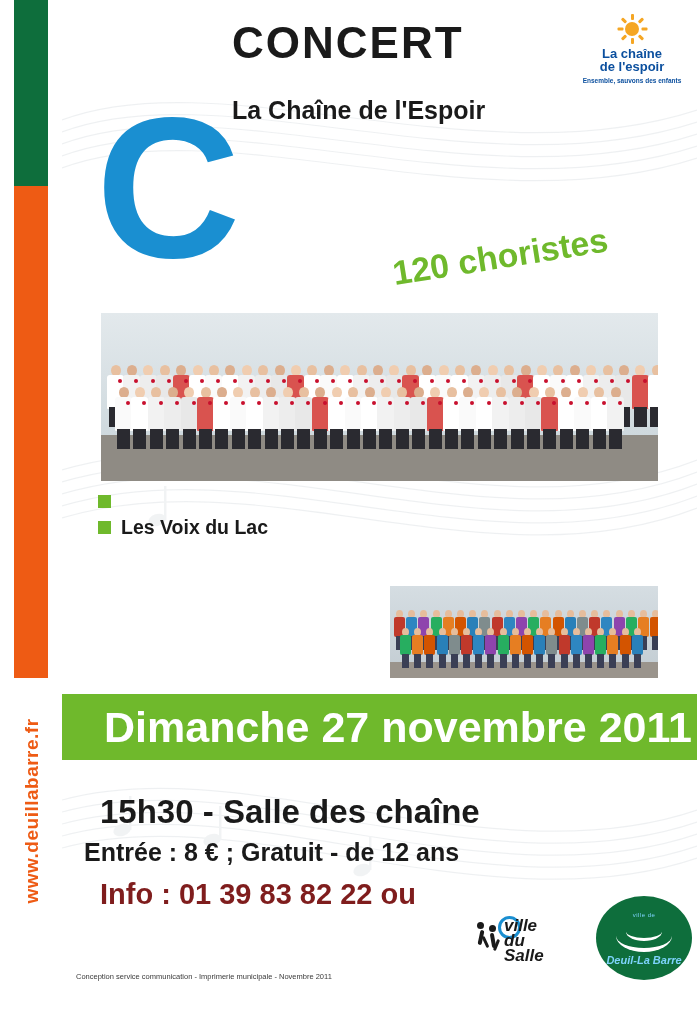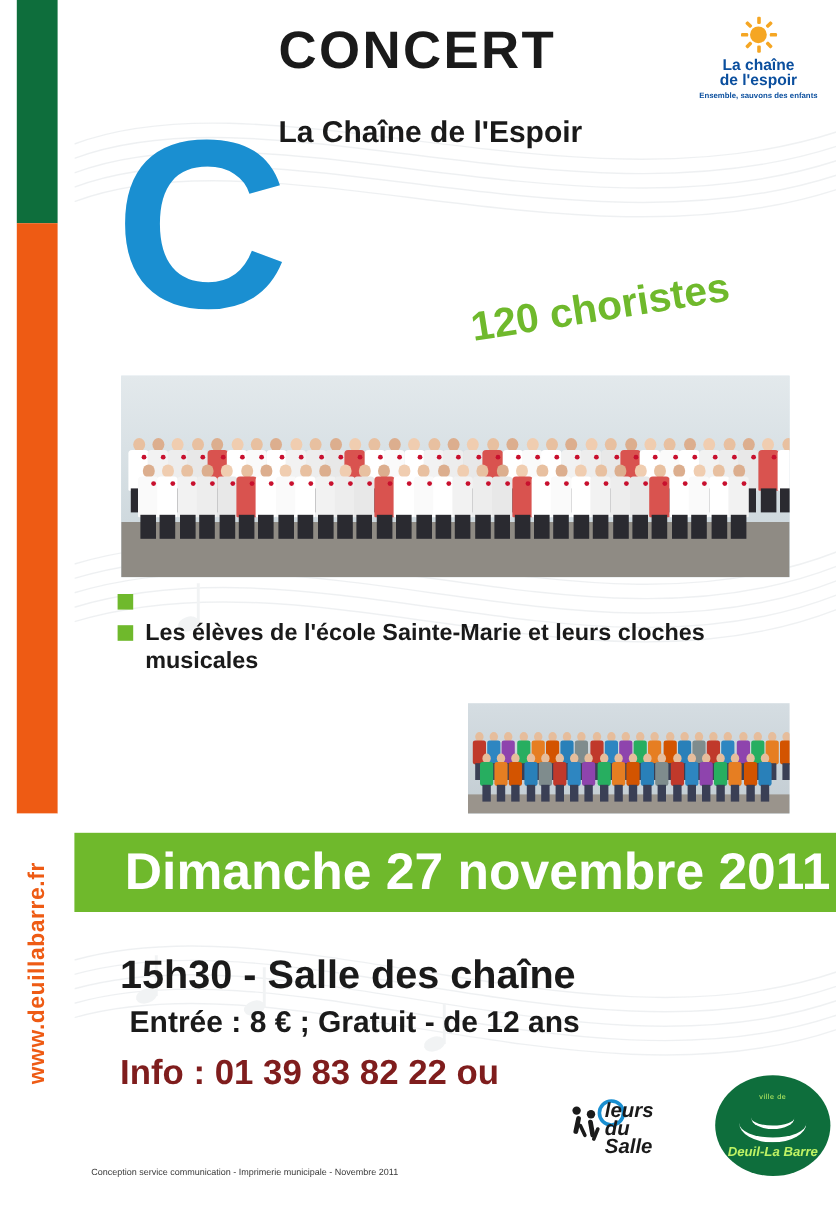--- a/index.html
+++ b/index.html
@@ -350,21 +350,21 @@
   .info-time {
     position: absolute;
     left: 100px;
     top: 793px;
     font-size: 33px;
     font-weight: bold;
     color: #1a1a1a;
   }
   .info-price {
     position: absolute;
-    left: 108px;
+    left: 84px;
     top: 838px;
     font-size: 25px;
     font-weight: bold;
     color: #1a1a1a;
   }
   .info-phone1 {
     position: absolute;
     left: 100px;
     top: 878px;
     font-size: 29px;
@@ -438,21 +438,21 @@
 
   
   .city-logo {
     position: absolute;
     left: 596px;
     top: 896px;
     width: 96px;
     height: 84px;
     border-radius: 50%;
     background: #0e6e3c;
-    color: #bef264;
+    color: #7dd3fc;
     text-align: center;
   }
   .city-top {
     font-size: 6px;
     margin-top: 16px;
     letter-spacing: 0.5px;
   }
   .city-swoosh {
     width: 56px;
     height: 28px;
@@ -938,21 +938,21 @@
         </div>
       </div>
   </div>
 
   <div class="bullets">
     <div class="bullet-row">
       <div class="bullet-sq"></div>
     </div>
     <div class="bullet-row">
       <div class="bullet-sq"></div>
-      <div class="bullet-text" style="max-width:540px">Les élèves de l'école Sainte-Marie et leurs cloches musicales</div>
+      <div class="bullet-text">Les Voix du Lac</div>
     </div>
   </div>
 
   <div class="kids-photo">
     <div class="kids-floor"></div>
     <div id="kids-people">
         <div class="kid" style="left: 4px; bottom: 28px; z-index: 1;">
           <div class="head"></div>
           <div class="body" style="background:#c0392b"></div>
           <div class="legs"></div>
@@ -1177,21 +1177,21 @@
     <div class="club-figure">
       <div class="h" style="left:1px;top:0"></div>
       <div class="b" style="left:3px;top:8px;transform:rotate(12deg)"></div>
       <div class="b" style="left:8px;top:14px;width:3px;height:12px;transform:rotate(-25deg)"></div>
       <div class="h" style="left:13px;top:3px"></div>
       <div class="b" style="left:15px;top:11px;transform:rotate(-10deg)"></div>
       <div class="b" style="left:19px;top:17px;width:3px;height:12px;transform:rotate(22deg)"></div>
     </div>
     <div class="club-ring"></div>
     <div class="club-text">
-      <span>leurs</span><br>
+      <span>ville</span><br>
       <span>du</span><br>
       <span>Salle</span>
     </div>
   </div>
 
   <div class="city-logo">
     <div class="city-top">ville de</div>
     <div class="city-swoosh"></div>
     <div class="city-name">Deuil-La Barre</div>
   </div>

